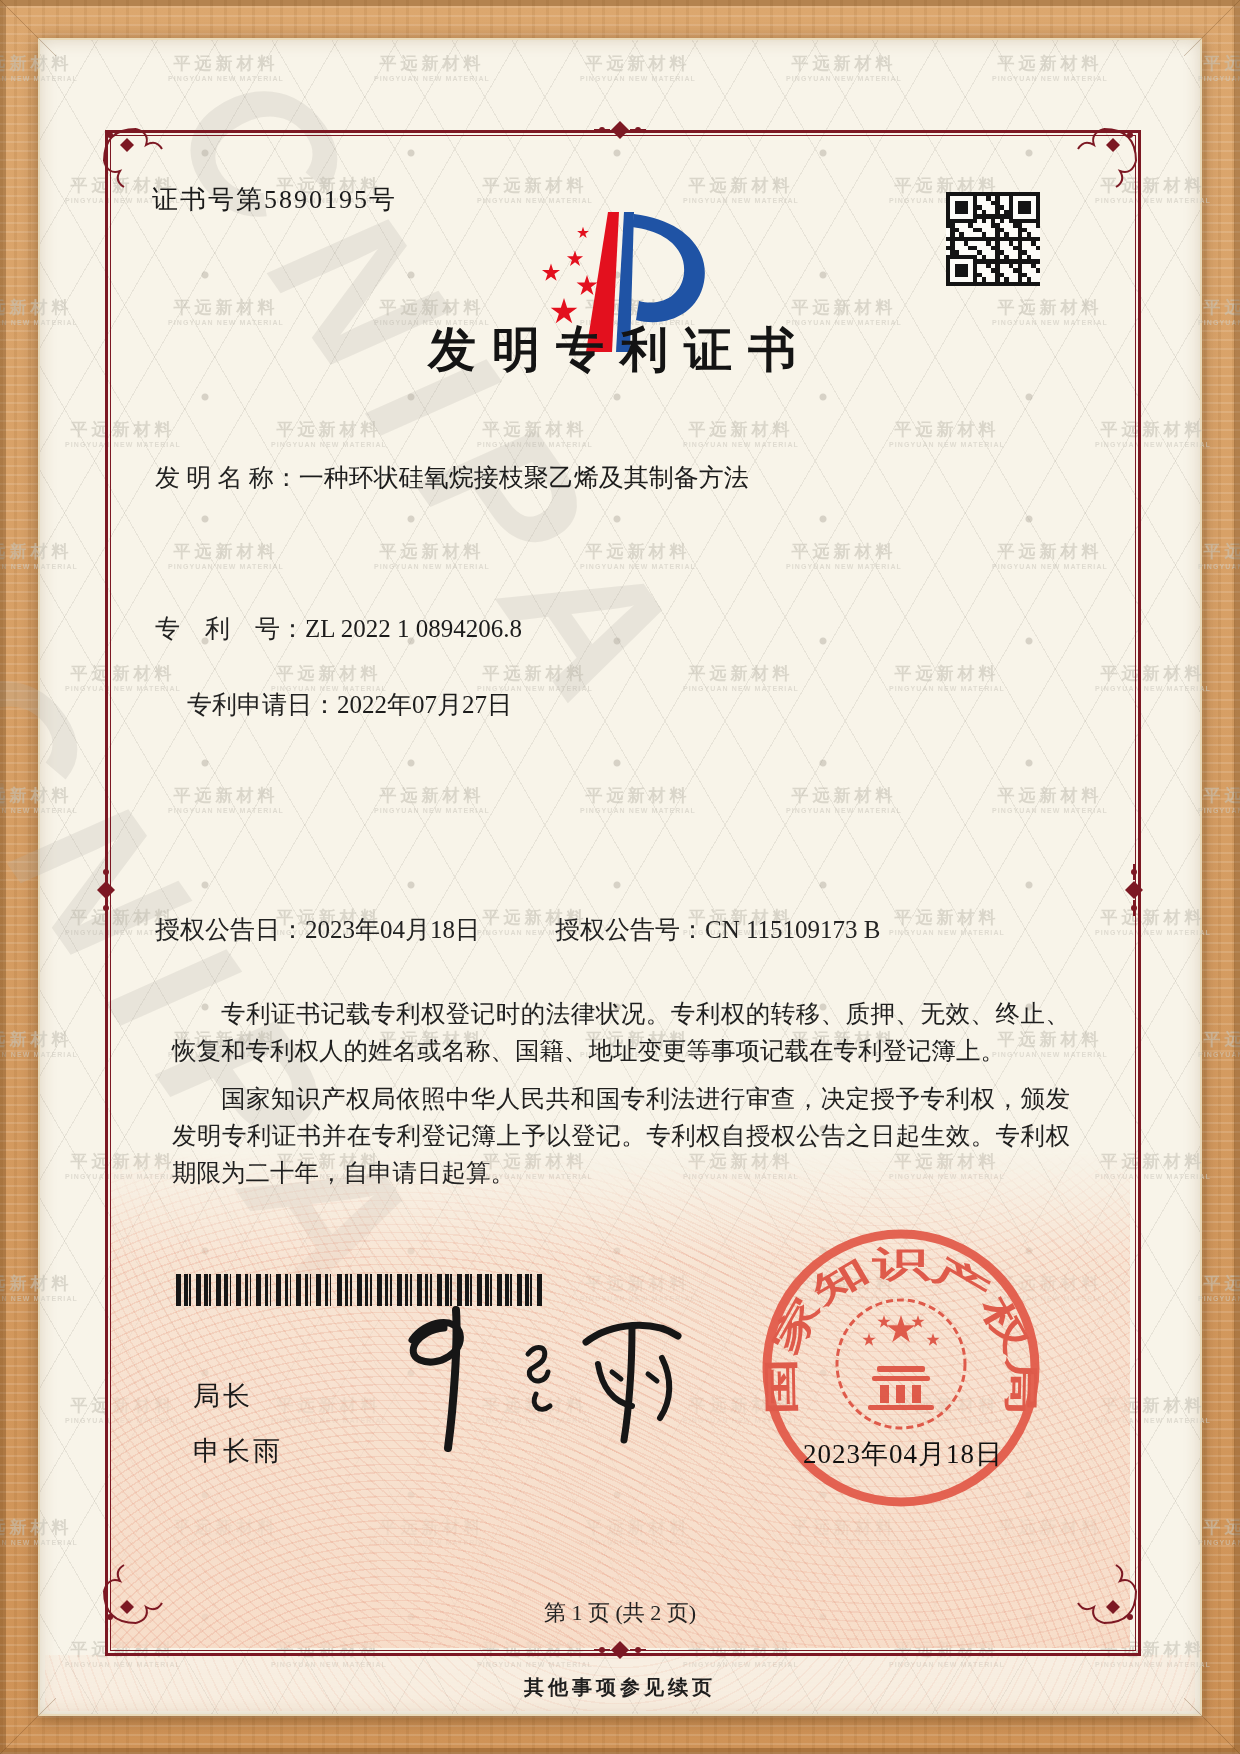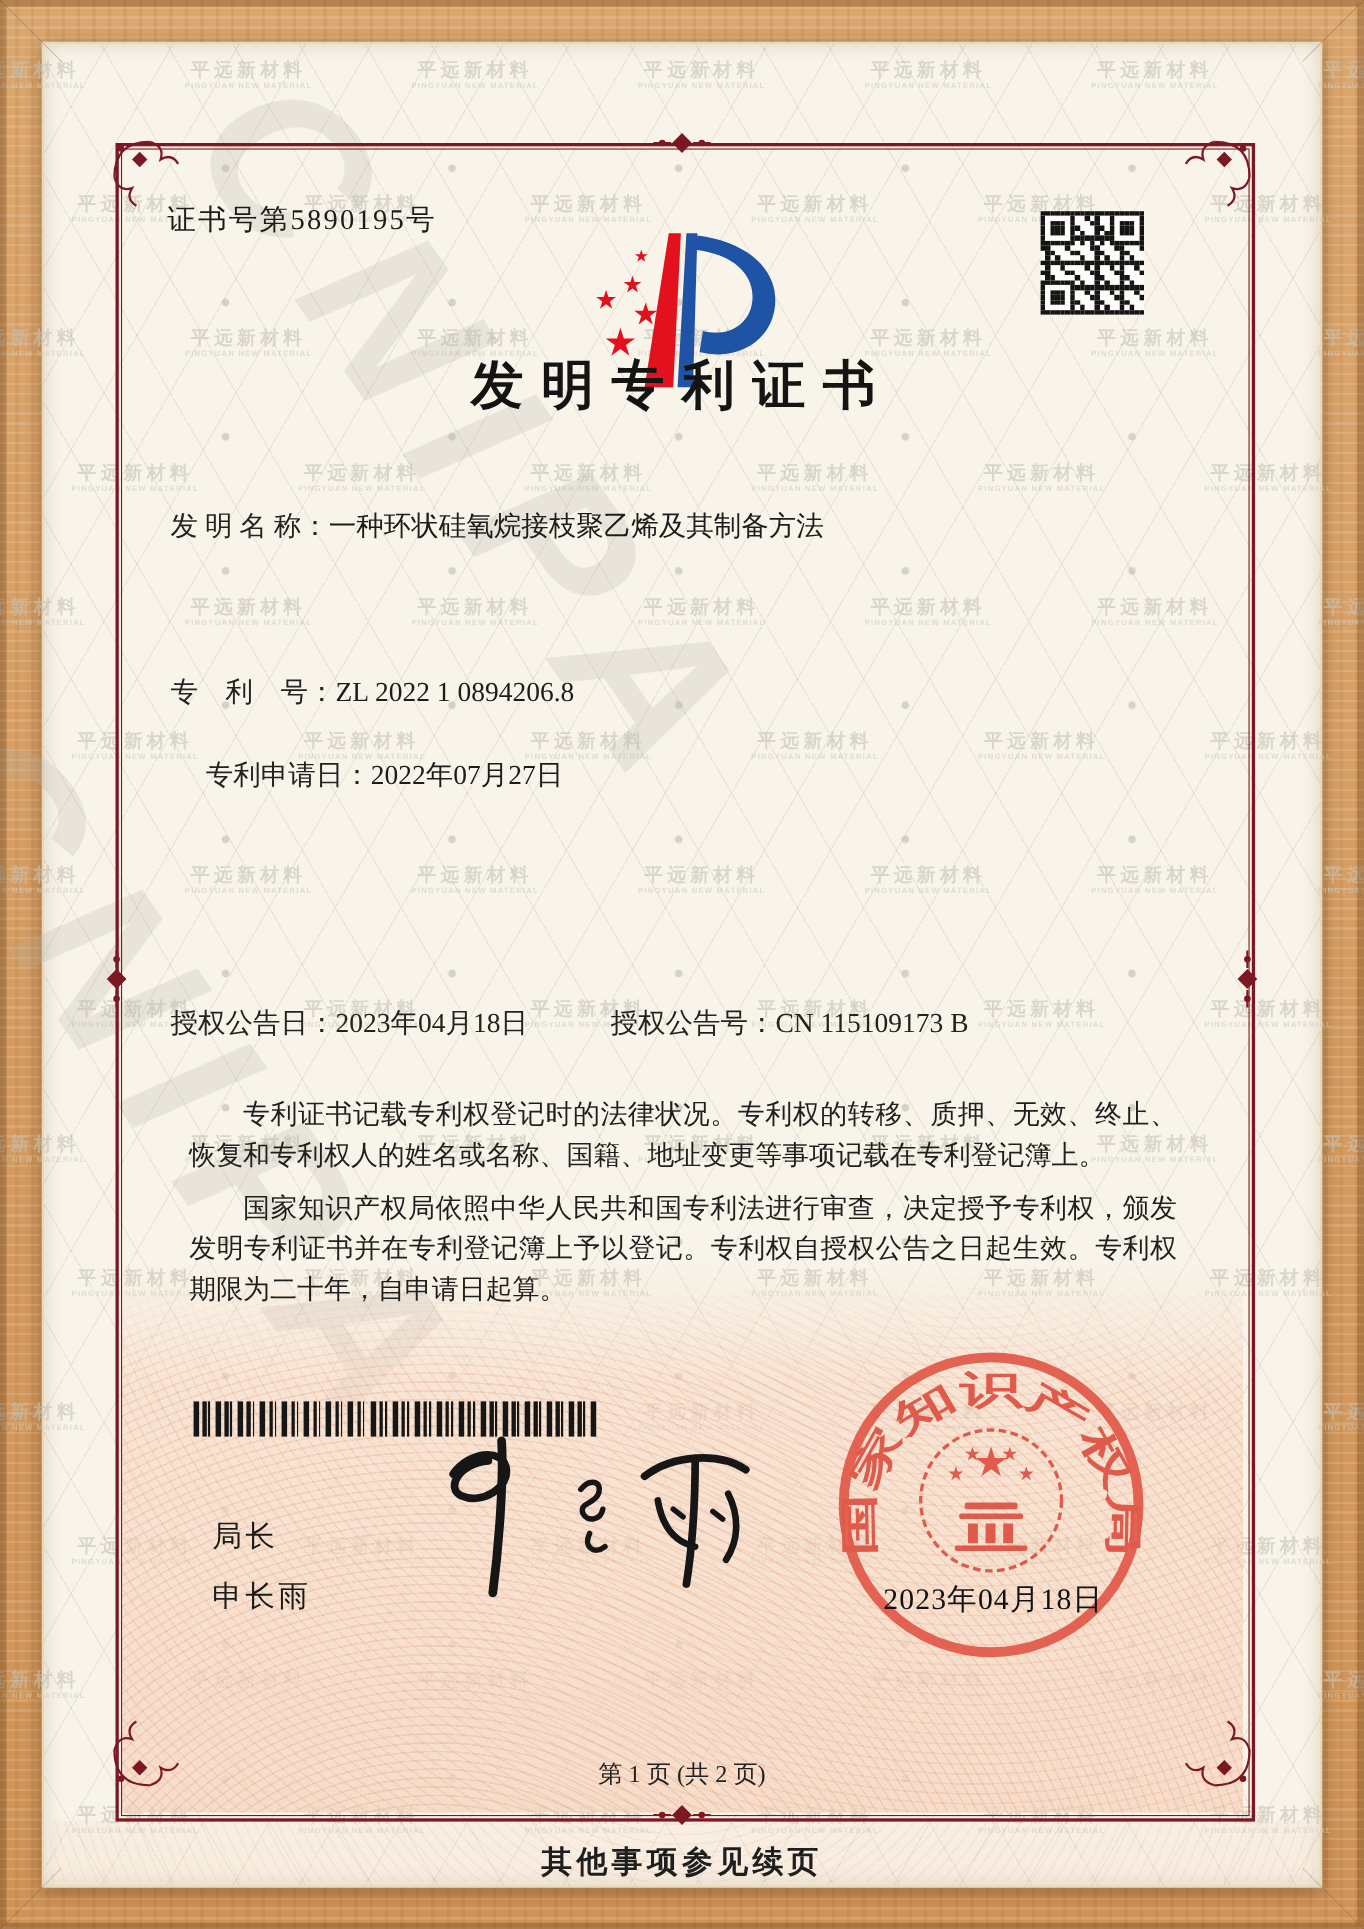--- a/index.html
+++ b/index.html
@@ -85,21 +85,21 @@
 
   .signer-title{position:absolute;left:193px;top:1378px;font-size:27px;color:#1a1a1a;letter-spacing:3px;}
   .signer-name{position:absolute;left:193px;top:1433px;font-size:27px;color:#1a1a1a;letter-spacing:3px;}
   .signature{position:absolute;left:360px;top:1300px;width:360px;height:160px;z-index:5;}
 
   .seal{position:absolute;left:748px;top:1218px;width:306px;height:300px;z-index:5;opacity:.92;}
   .seal-date{position:absolute;left:788px;top:1436px;width:230px;text-align:center;z-index:6;
     font-size:27px;color:#111;letter-spacing:1px;}
 
   .page-footer{position:absolute;left:105px;top:1598px;width:1030px;text-align:center;font-size:22px;color:#222;z-index:4;}
-  .continuation{position:absolute;left:0;top:1674px;width:1240px;text-align:center;font-size:28px;
+  .continuation{position:absolute;left:0;top:1674px;width:1240px;text-align:center;font-size:20px;
     color:#1e1e1e;letter-spacing:4px;z-index:4;font-weight:bold;}
 </style>
 </head>
 <body>
 
 <div class="miter tl"></div>
 <div class="miter tr"></div>
 <div class="miter bl"></div>
 <div class="miter br"></div>
 <div class="outer-rim"></div>

